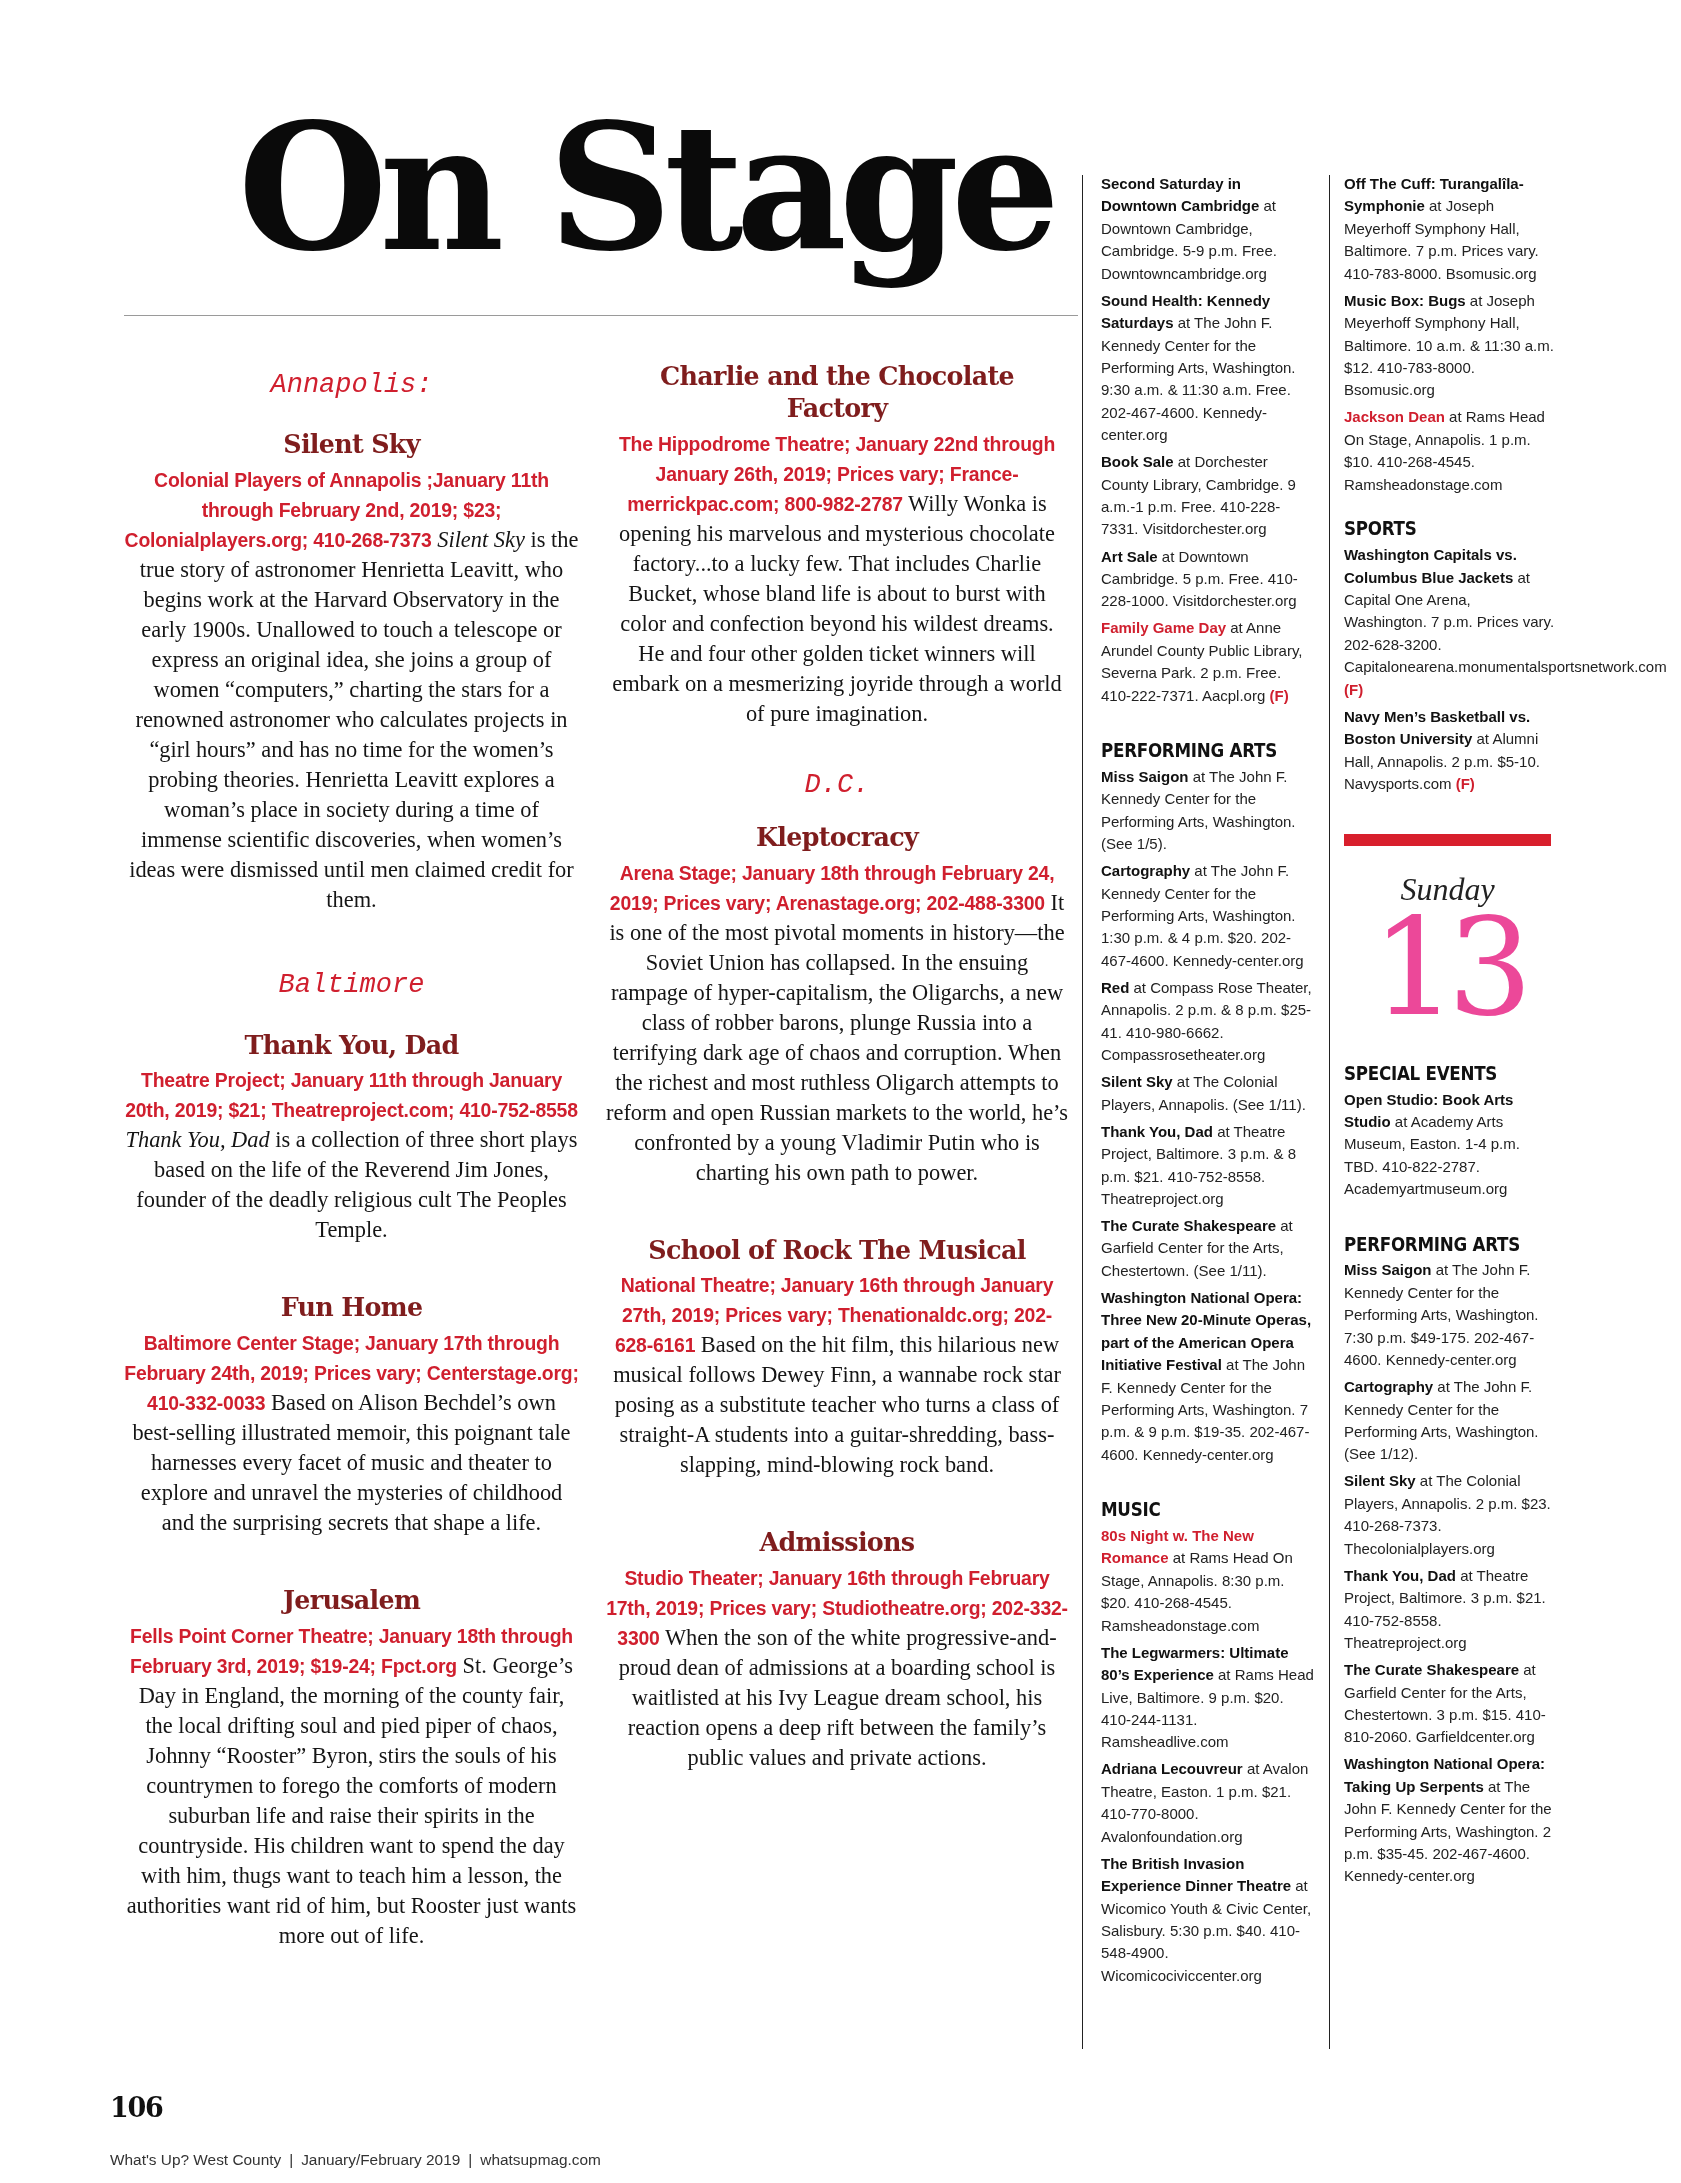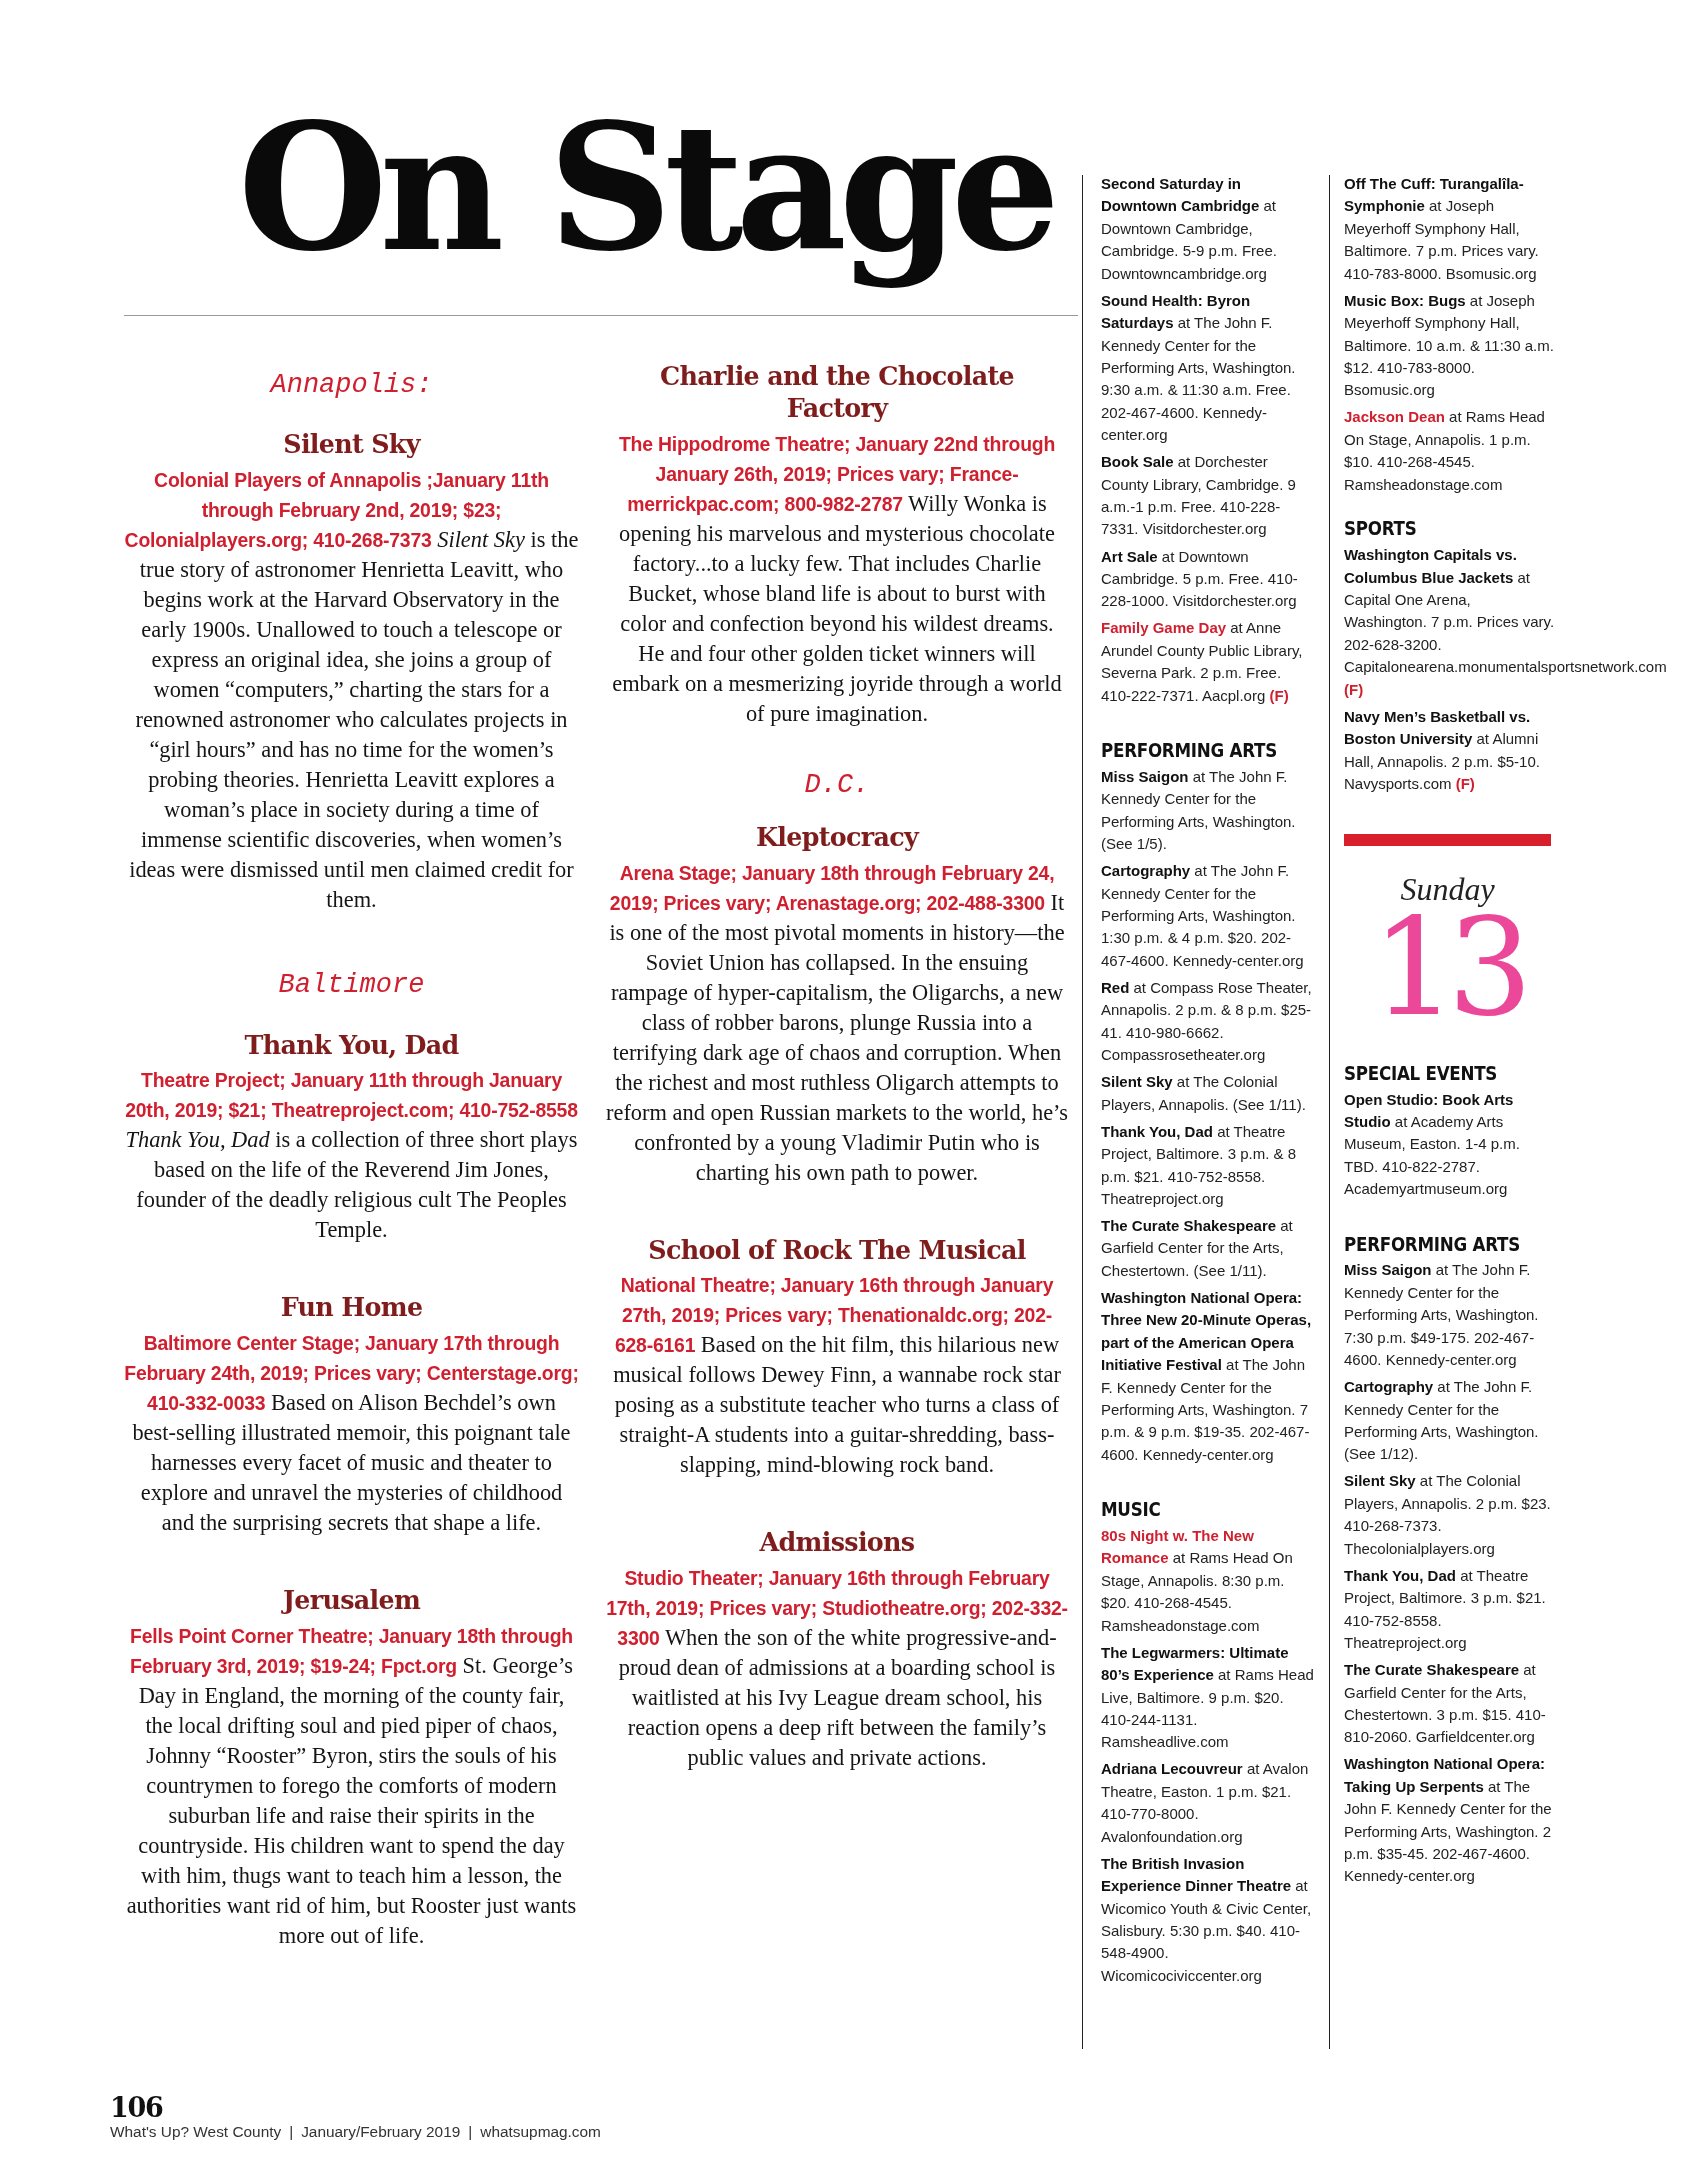--- a/index.html
+++ b/index.html
@@ -61,21 +61,21 @@
     text-align: center; width: 207px; margin-top: 32px; color: #222;
   }
   .day-num {
     font-family: "DejaVu Serif", serif; font-weight: 400; font-size: 134px; letter-spacing: -9.4px;
     text-align: center; width: 207px; line-height: 1; margin-top: 0px; color: #ec4899;
   }
   .cat.special { margin-top: 27px; }
 
   .footer { position: absolute; left: 110px; top: 2092px; display: flex; align-items: baseline; flex-direction: column; }
   .page-num { font-family: "DejaVu Serif", serif; font-weight: 900; font-size: 27px; letter-spacing: -1.3px; color: #111; margin-right: 19px; }
-  .footer-text { font-family: "Liberation Sans", sans-serif; font-size: 15.4px; color: #333; }
+  .footer-text { font-family: "Liberation Sans", sans-serif; font-size: 15.4px; color: #333; margin-top: 28px; }
   .footer-text .sep { margin: 0 8px; }
 </style>
 </head>
 <body>
 
 <h1 class="page-title">On Stage</h1>
 <div class="title-rule"></div>
 
 <div class="col col-a">
   <div class="region annapolis">Annapolis:</div>
@@ -136,21 +136,21 @@
     </div>
   </div>
 </div>
 
 <div class="vrule vrule-1"></div>
 <div class="vrule vrule-2"></div>
 
 <div class="list list-a">
   <div id="la-top">
       <div class="entry"><span class="entry-title">Second Saturday in Downtown Cambridge</span><span> at Downtown Cambridge, Cambridge. 5-9 p.m. Free. Downtowncambridge.org</span></div>
-      <div class="entry"><span class="entry-title">Sound Health: Byron Saturdays</span><span> at The John F. Kennedy Center for the Performing Arts, Washington. 9:30 a.m. &amp; 11:30 a.m. Free. 202-467-4600. Kennedy-center.org</span></div>
+      <div class="entry"><span class="entry-title">Sound Health: Kennedy Saturdays</span><span> at The John F. Kennedy Center for the Performing Arts, Washington. 9:30 a.m. &amp; 11:30 a.m. Free. 202-467-4600. Kennedy-center.org</span></div>
       <div class="entry"><span class="entry-title">Book Sale</span><span> at Dorchester County Library, Cambridge. 9 a.m.-1 p.m. Free. 410-228-7331. Visitdorchester.org</span></div>
       <div class="entry"><span class="entry-title">Art Sale</span><span> at Downtown Cambridge. 5 p.m. Free. 410-228-1000. Visitdorchester.org</span></div>
       <div class="entry"><span class="entry-title red">Family Game Day</span><span> at Anne Arundel County Public Library, Severna Park. 2 p.m. Free. 410-222-7371. Aacpl.org </span><span class="free">(F)</span></div>
     </div>
   <div class="cat">PERFORMING ARTS</div>
   <div>
       <div class="entry"><span class="entry-title">Miss Saigon</span><span> at The John F. Kennedy Center for the Performing Arts, Washington. (See 1/5).</span></div>
       <div class="entry"><span class="entry-title">Cartography</span><span> at The John F. Kennedy Center for the Performing Arts, Washington. 1:30 p.m. &amp; 4 p.m. $20. 202-467-4600. Kennedy-center.org</span></div>
       <div class="entry"><span class="entry-title">Red</span><span> at Compass Rose Theater, Annapolis. 2 p.m. &amp; 8 p.m. $25-41. 410-980-6662. Compassrosetheater.org</span></div>
       <div class="entry"><span class="entry-title">Silent Sky</span><span> at The Colonial Players, Annapolis. (See 1/11).</span></div>

